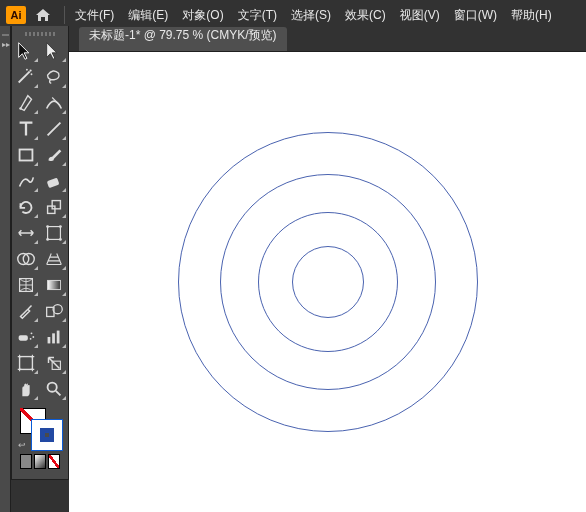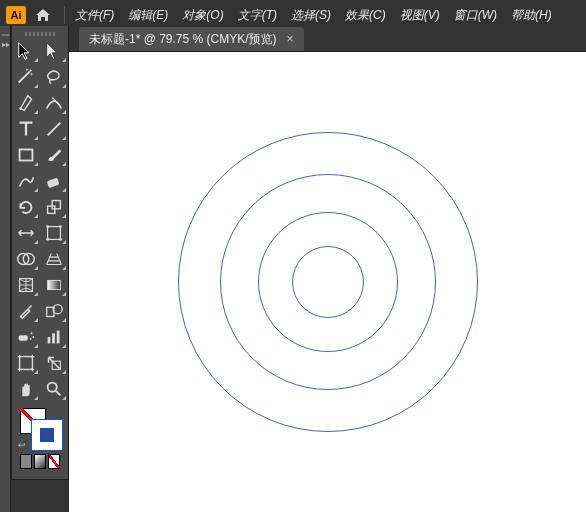--- a/index.html
+++ b/index.html
@@ -18,21 +18,21 @@
   }
   .ai-badge {
     width:20px; height:18px; background:#ff9a00;
     color:#2a0a00; font-weight:bold; font-size:11px;
     display:flex; align-items:center; justify-content:center;
     border-radius:2px; margin-right:6px;
   }
   .home-icon { width:22px; display:flex; align-items:center; justify-content:center; margin-right:10px; }
   .home-icon svg { display:block; }
   .menu-sep { width:1px; height:18px; background:#555; margin-right:10px; }
-  .menu-items { display:flex; gap:14px;font-style:italic; }
+  .menu-items { display:flex; gap:14px; }
   .menu-item { cursor:default; }
   
   .dock-strip {
     position:absolute; left:0; top:26px; width:11px; height:486px;
     background:#4a4a4a; border-right:1px solid #1f1f1f;
   }
   .dock-handle {
     position:absolute; top:8px; left:2px; width:7px; height:2px;
     background:#777;
   }
@@ -103,21 +103,21 @@
   .tabstrip {
     position:absolute; left:69px; top:26px; right:0; height:26px;
     background:#323232; display:flex; align-items:flex-end;
     border-bottom:1px solid #1f1f1f;
   }
   .tabstrip-pad { width:10px; }
   .tab {
     height:24px; background:#4f4f4f; color:#e8e8e8;
     display:flex; align-items:center; padding:0 10px;
     border-top-left-radius:3px; border-top-right-radius:3px;
-    gap:10px; font-size:12px;
+    gap:10px; font-size:12px;flex-direction:column;
   }
   .tab-close { cursor:default; color:#ccc; }
   
   .canvas {
     position:absolute; left:69px; top:52px; right:0; bottom:0;
     background:#ffffff;
   }
   .artwork {
     position:absolute; left:50%; top:50%; transform:translate(-50%,-50%);
   }

